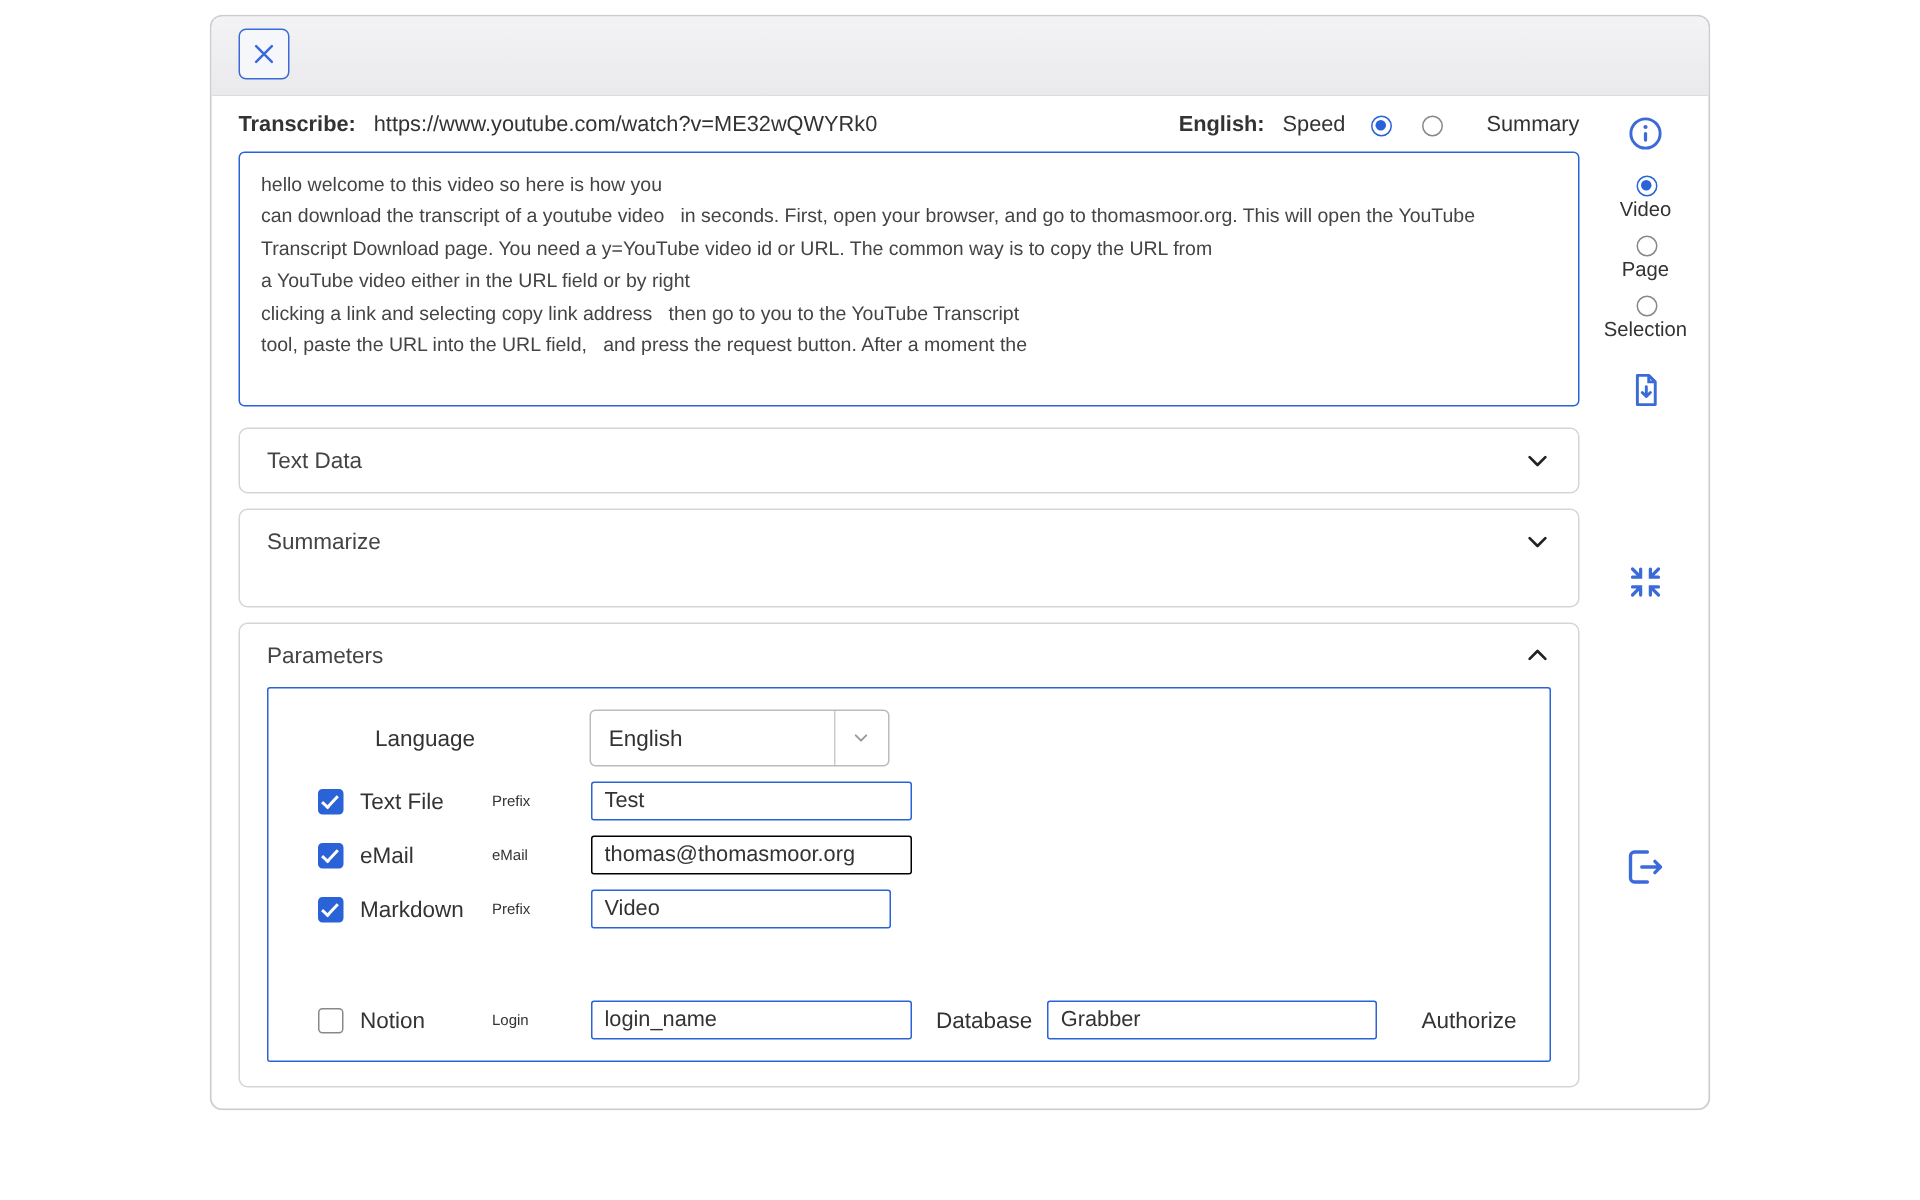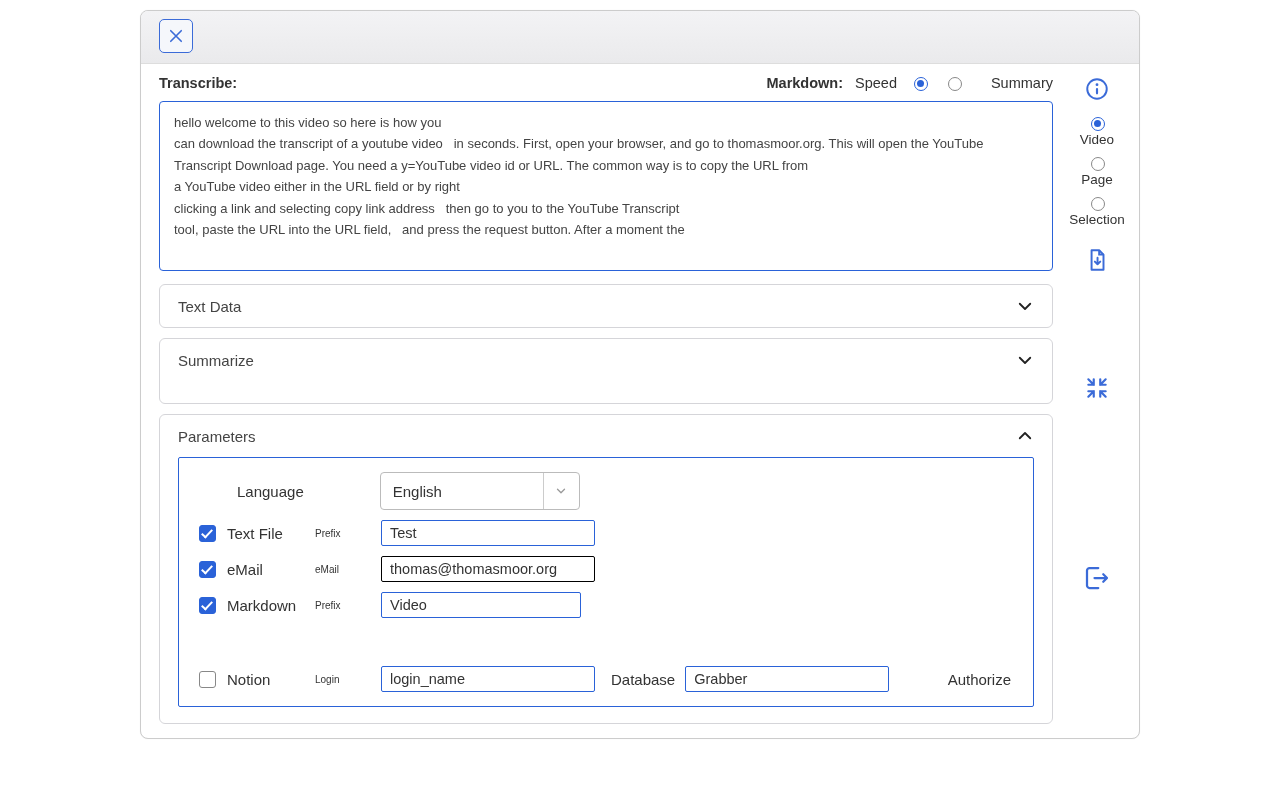--- a/index.html
+++ b/index.html
@@ -117,21 +117,21 @@
   .section-head .title { color: #444; font-size: 15px; }
   .chev { width: 18px; height: 18px; }
   .section.tall .section-head { padding-bottom: 34px; align-items: flex-end; gap: 44px; }
 
   .params-body {
     padding: 0 18px 16px 18px;
   }
   .params-inner {
     border: 1.5px solid #2a62d8;
     border-radius: 2px;
-    padding: 14px 16px 14px 16px;
+    padding: 14px 16px 14px 29px;
   }
   .prow {
     display: flex;
     align-items: center;
     gap: 10px;
     margin-bottom: 10px;
     font-size: 15px;
   }
   .prow:last-child { margin-bottom: 0; margin-top: 48px; }
   .col-check { width: 110px; display: flex; align-items: center; gap: 8px; }
@@ -233,22 +233,23 @@
         </svg>
     </div>
   </div>
 
   <div class="body">
     <div class="main">
 
       
       <div class="row-top">
         <span class="lbl-bold">Transcribe:</span>
+        <span>https://www.youtube.com/watch?v=ME32wQWYRk0</span>
         <span class="spacer"></span>
-        <span class="lbl-bold">Markdown:</span>
+        <span class="lbl-bold">English:</span>
         <span>Speed</span>
         <input type="radio" class="radio-std" name="prio" checked="" style="">
         <input type="radio" class="radio-std" name="prio" style="">
         <span style="margin-left:14px">Summary</span>
       </div>
 
       
       <textarea class="transcript-box" style="">hello welcome to this video so here is how you
 can download the transcript of a youtube video   in seconds. First, open your browser, and go to thomasmoor.org. This will open the YouTube Transcript Download page. You need a y=YouTube video id or URL. The common way is to copy the URL from
 a YouTube video either in the URL field or by right
@@ -328,21 +329,21 @@
             </div>
 
             <div class="prow">
               <span class="col-check">
                 <input type="checkbox" class="chk unchecked" style="">
                 <span>Notion</span>
               </span>
               <span class="col-lbl">Login</span>
               <input class="txt w180" value="login_name" style="">
               <span style="margin-left:6px">Database</span>
-              <input class="txt" style="width: 204px;" value="Grabber">
+              <input class="txt" style="width: 220px;" value="Grabber">
               <span class="auth-link">Authorize</span>
             </div>
 
           </div>
         </div>
       </div>
 
     </div>
 
     <div class="side">

